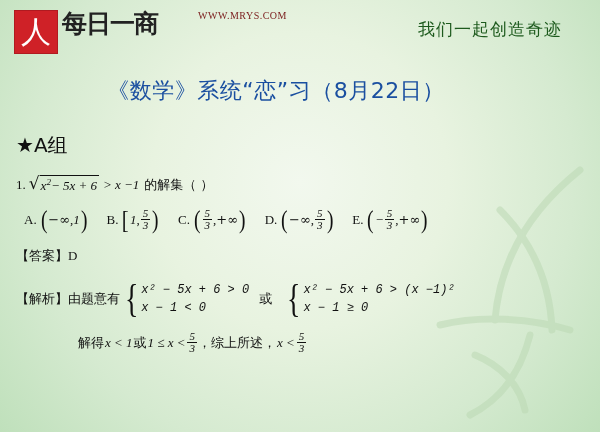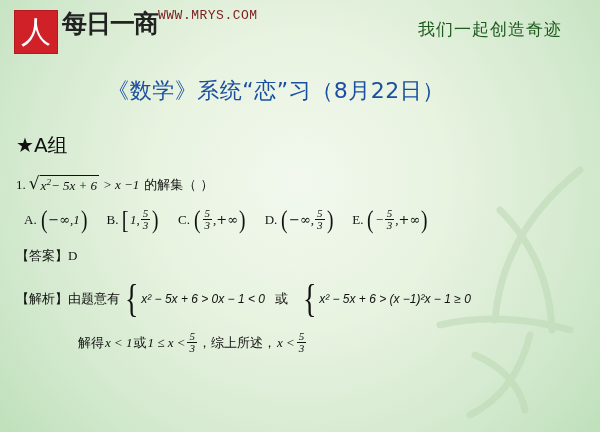--- a/index.html
+++ b/index.html
@@ -68,25 +68,26 @@
   }
   .logo-word {
     font-family: "DejaVu Sans", sans-serif;
     font-size: 25px;
     font-weight: bold;
     color: #222222;
     letter-spacing: -1px;
     line-height: 26px;
   }
   .logo-url {
-    font-family: Liberation Mono, monospace;
-    font-size: 13px;
+    font-family: Liberation Serif, serif;
+    font-size: 10px;
     color: #7a1c1c;
     letter-spacing: 0.5px;
     line-height: 10px;
+    margin-left: 40px;
   }
   .header-slogan {
     position: absolute;
     right: 38px;
     top: 18px;
     font-size: 17px;
     color: #1d5a1d;
     font-family: "DejaVu Sans", sans-serif;
     letter-spacing: 1px;
   }
@@ -217,22 +218,22 @@
   }
   .brace {
     font-family: "Liberation Serif", serif;
     font-size: 40px;
     line-height: 36px;
     transform: scaleX(0.7);
     display: inline-block;
   }
   .sys-rows {
     display: flex;
-    flex-direction: row;
-    font-family: Liberation Sans, sans-serif;
+    flex-direction: column;
+    font-family: Liberation Mono, monospace;
     font-style: italic;
     font-size: 12px;
     line-height: 18px;
     white-space: nowrap;
   }
   .conj { margin: 0 10px; font-family: "DejaVu Sans", sans-serif; font-size: 13px; }
 
   .concl {
     font-size: 13px;
     font-family: "DejaVu Sans", sans-serif;

